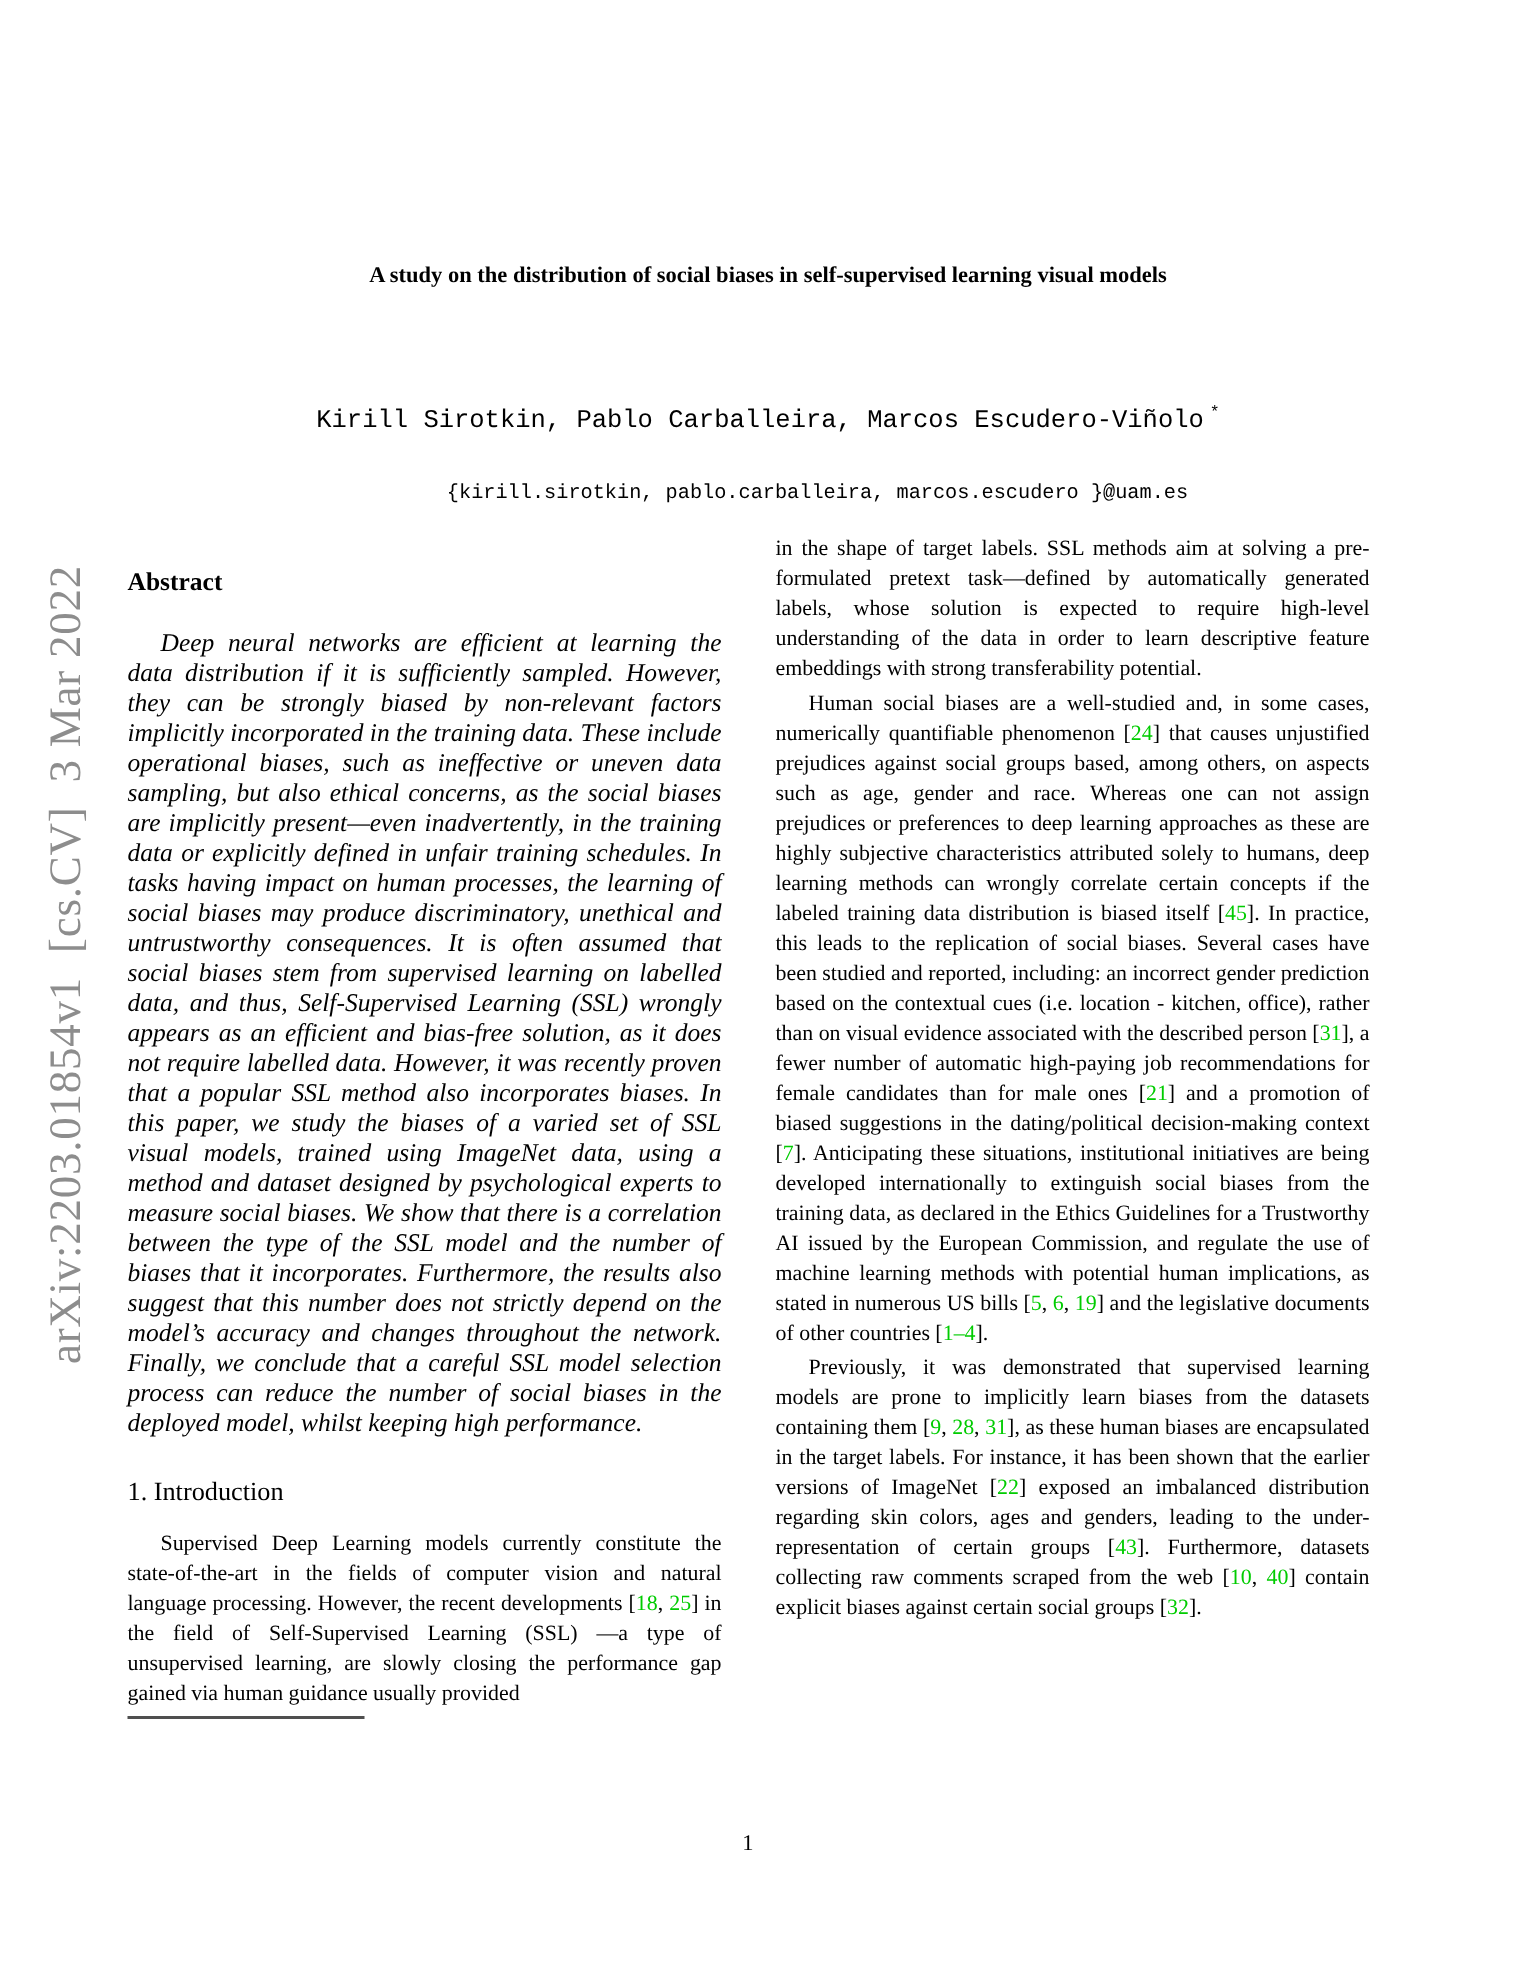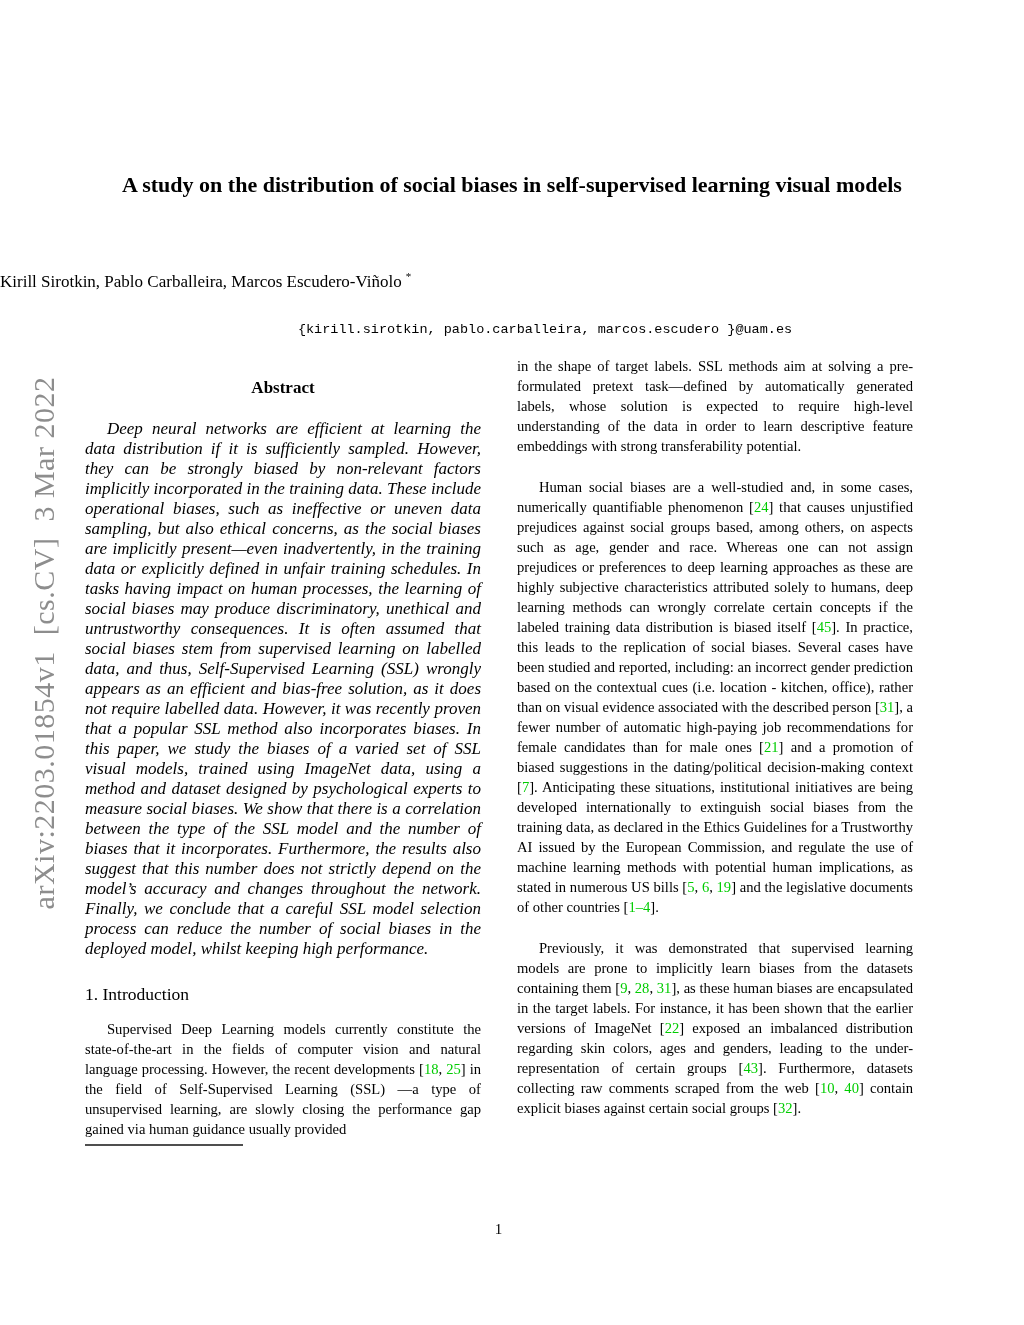--- a/index.html
+++ b/index.html
@@ -26,30 +26,32 @@
   }
 
   
   .title {
     position: absolute;
     top: 169px;
     left: 107px;
     width: 810px;
     margin: 0;
     text-align: center;
-    font-size: 22px;
+    font-size: 15px;
     font-weight: 700;
     line-height: 31px;
   }
   .authors {
     position: absolute;
     top: 270px;
     left: 0;
     width: 100%;
+    text-align: center;
     font-size: 17px;
+    font-family: Liberation Mono, monospace;
   }
   .authors sup { font-size: 11px; margin-left: 4px; }
   .affiliation {
     position: absolute;
     top: 295px;
     left: 0;
     width: 100%;
     text-align: center;
     font-size: 17px;
   }
@@ -66,21 +68,20 @@
 
   
   .abstract-block {
     position: absolute;
     top: 378px;
     left: 85px;
     width: 396px;
   }
   .abstract-heading {
     margin: 0 0 21px 0;
-    text-align: center;
     font-size: 17px;
     font-weight: 700;
   }
   .abstract-text {
     margin: 0;
     font-style: italic;
     font-size: 17px;
     line-height: 20px;
     text-align: justify;
     text-indent: 22px;
@@ -104,21 +105,21 @@
     left: 517px;
     width: 396px;
   }
 
   .para {
     margin: 0;
     font-size: 14.6px;
     line-height: 20px;
     text-align: justify;
   }
-  .para + .para { margin-top: 21px; }
+  .para + .para { margin-top: 3px; }
   .para.indent { text-indent: 22px; }
 
   .cite { color: var(--cite, #00cc00); }
 
   
   .footnote {
     position: absolute;
     top: 1144px;
     left: 85px;
     width: 396px;

